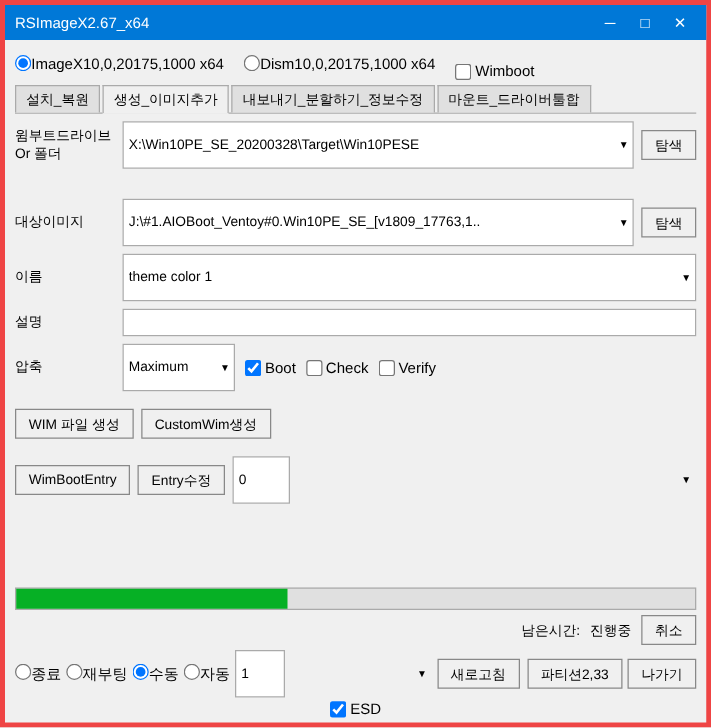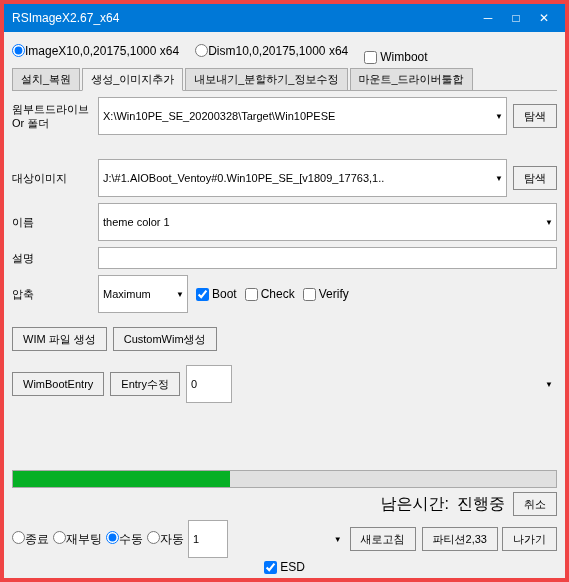--- a/index.html
+++ b/index.html
@@ -182,21 +182,21 @@
       background: #06b025;
     }
     .status-row {
       display: flex;
       align-items: center;
       justify-content: flex-end;
       gap: 8px;
       margin-bottom: 4px;
     }
     .status-label {
-      font-size: 16px;
+      font-size: 11px;
     }
     .bottom-row {
       display: flex;
       align-items: center;
       gap: 6px;
       flex-wrap: wrap;
     }
     .bottom-left {
       display: flex;
       align-items: center;

